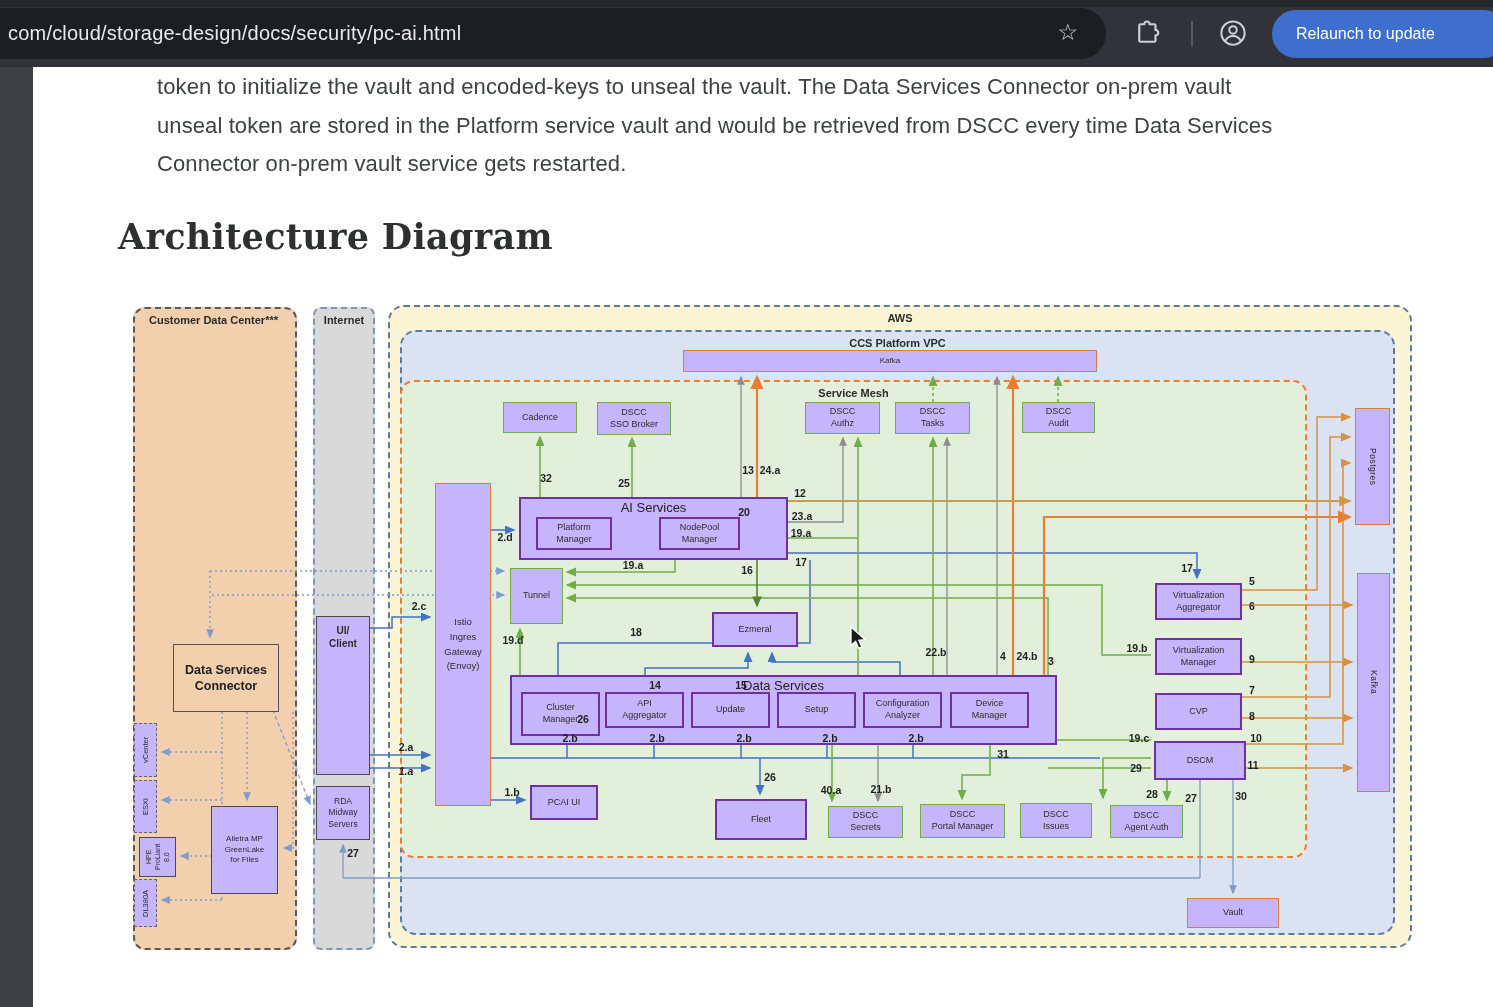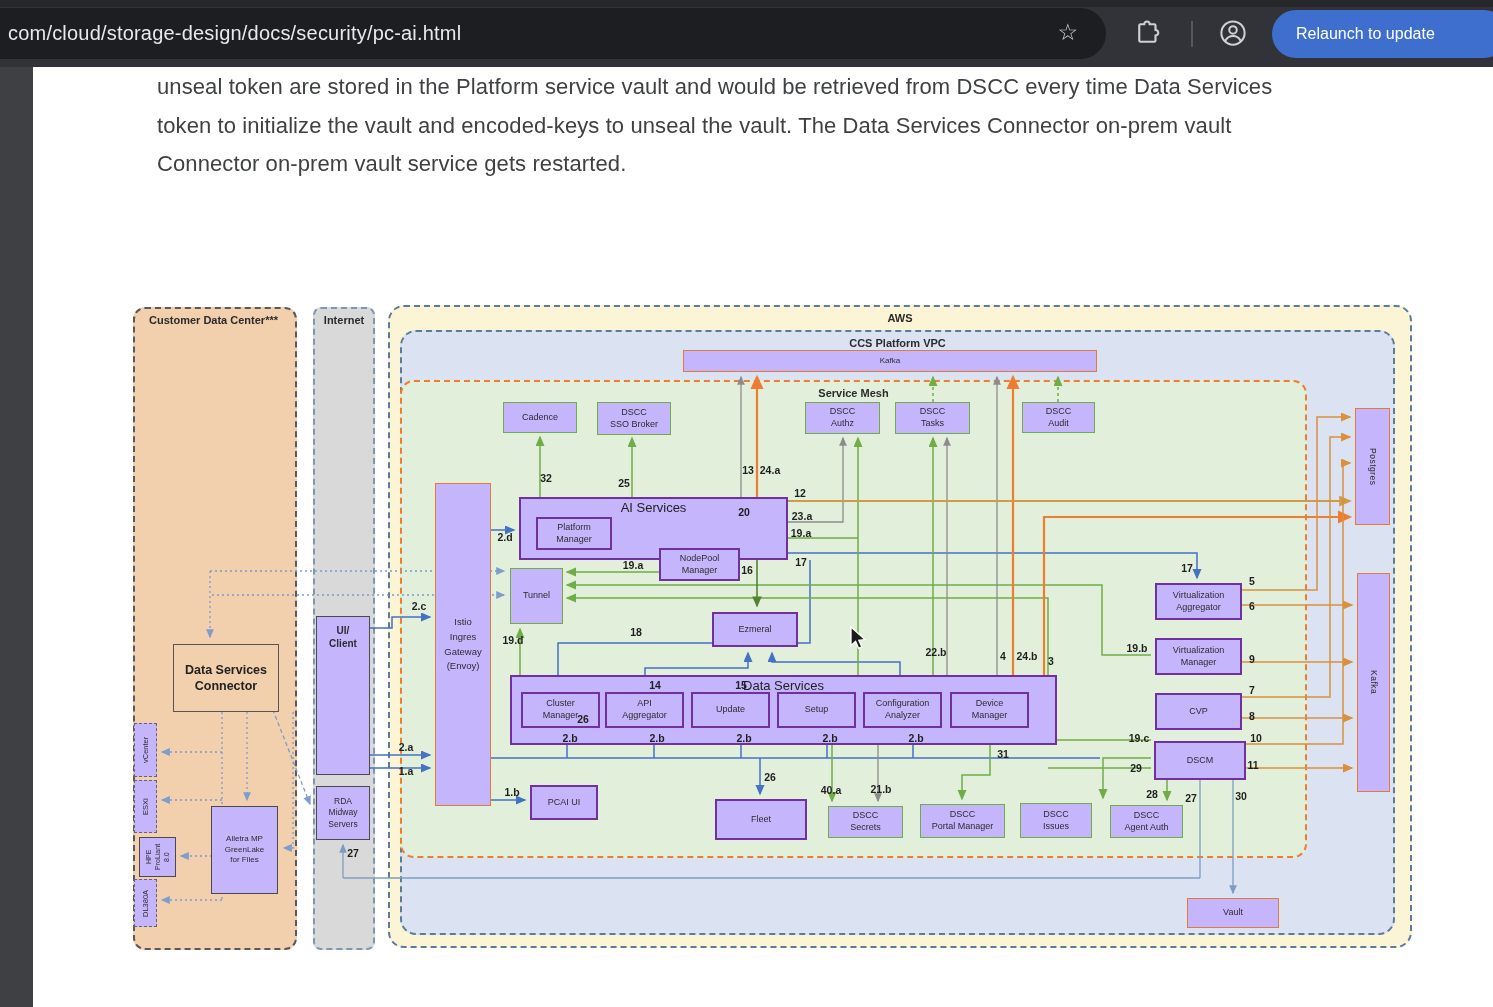--- a/index.html
+++ b/index.html
@@ -79,24 +79,25 @@
           <circle cx="12" cy="9.5" r="3"></circle>
         <path d="M5.8 18.4c1.3-2.6 3.6-4 6.2-4s4.9 1.4 6.2 4"></path>
       </svg>
     </span>
     <button class="relaunch">Relaunch to update</button>
   </div>
 
   <div id="edge-strip"></div>
 
   <div class="para">
+    <div>token to initialize the vault and encoded-keys to unseal the vault. The Data Services Connector on-prem vault</div>
     <div>unseal token are stored in the Platform service vault and would be retrieved from DSCC every time Data Services</div>
-    <div>token to initialize the vault and encoded-keys to unseal the vault. The Data Services Connector on-prem vault</div>
     <div>Connector on-prem vault service gets restarted.</div>
   </div>
+  <h2 class="heading">Architecture Diagram</h2>
 
   <div id="diagram">
     <svg id="lines" width="1493" height="1007" viewBox="0 0 1493 1007">
       <defs>
         <marker id="mDot" markerWidth="8" markerHeight="8" refX="6" refY="3" orient="auto">
             <path d="M0,0 L7,3 L0,6 Z" fill="#7e9ccd"></path>
           </marker>
         <marker id="mB" markerWidth="8" markerHeight="8" refX="6" refY="3" orient="auto">
             <path d="M0,0 L7,3 L0,6 Z" fill="#4472c4"></path>
           </marker>
@@ -238,26 +239,26 @@
 SSO Broker</div>
       <div class="dnode gbox" style="left: 805px; top: 402px; width: 75px; height: 32px;">DSCC
 Authz</div>
       <div class="dnode gbox" style="left: 895px; top: 402px; width: 75px; height: 32px;">DSCC
 Tasks</div>
       <div class="dnode gbox" style="left: 1022px; top: 402px; width: 73px; height: 31px;">DSCC
 Audit</div>
       <div class="dnode pframe" style="left: 519px; top: 497px; width: 269px; height: 63px;"><span class="ntitle">AI Services</span></div>
       <div class="dnode pthick" style="left: 536px; top: 517px; width: 76px; height: 33px;">Platform
 Manager</div>
-      <div class="dnode pthick" style="left: 659px; top: 548px; width: 81px; height: 33px;">NodePool
+      <div class="dnode pthick" style="left: 659px; top: 517px; width: 81px; height: 33px;">NodePool
 Manager</div>
       <div class="dnode gbox" style="left: 510px; top: 568px; width: 53px; height: 56px;">Tunnel</div>
       <div class="dnode pthick" style="left: 712px; top: 612px; width: 86px; height: 35px;">Ezmeral</div>
       <div class="dnode pframe" style="left: 510px; top: 675px; width: 547px; height: 70px;"><span class="ntitle">Data Services</span></div>
-      <div class="dnode pthick" style="left: 521px; top: 692px; width: 79px; height: 36px; text-align: center;">Cluster
+      <div class="dnode pthick" style="left: 521px; top: 692px; width: 79px; height: 44px; text-align: center;">Cluster
 Manager</div>
       <div class="dnode pthick" style="left: 605px; top: 692px; width: 79px; height: 36px;">API
 Aggregator</div>
       <div class="dnode pthick" style="left: 691px; top: 692px; width: 79px; height: 36px;">Update</div>
       <div class="dnode pthick" style="left: 777px; top: 692px; width: 79px; height: 36px;">Setup</div>
       <div class="dnode pthick" style="left: 863px; top: 692px; width: 79px; height: 36px;">Configuration
 Analyzer</div>
       <div class="dnode pthick" style="left: 950px; top: 692px; width: 79px; height: 36px;">Device
 Manager</div>
       <div class="dnode pthick" style="left: 530px; top: 785px; width: 68px; height: 35px;">PCAI UI</div>
@@ -325,21 +326,21 @@
       <div class="numlbl" style="left: 770px; top: 777px;">26</div>
       <div class="numlbl" style="left: 936px; top: 652px;">22.b</div>
       <div class="numlbl" style="left: 1003px; top: 656px;">4</div>
       <div class="numlbl" style="left: 1027px; top: 656px;">24.b</div>
       <div class="numlbl" style="left: 1051px; top: 661px;">3</div>
       <div class="numlbl" style="left: 1003px; top: 754px;">31</div>
       <div class="numlbl" style="left: 831px; top: 790px;">40.a</div>
       <div class="numlbl" style="left: 881px; top: 789px;">21.b</div>
       <div class="numlbl" style="left: 419px; top: 606px;">2.c</div>
       <div class="numlbl" style="left: 406px; top: 747px;">2.a</div>
-      <div class="numlbl" style="left: 406px; top: 771px;">1.a</div>
+      <div class="numlbl" style="left: 406px; top: 771px; font-style: italic;">1.a</div>
       <div class="numlbl" style="left: 512px; top: 792px;">1.b</div>
       <div class="numlbl" style="left: 353px; top: 853px;">27</div>
       <div class="numlbl" style="left: 1252px; top: 581px;">5</div>
       <div class="numlbl" style="left: 1252px; top: 606px;">6</div>
       <div class="numlbl" style="left: 1252px; top: 659px;">9</div>
       <div class="numlbl" style="left: 1252px; top: 690px;">7</div>
       <div class="numlbl" style="left: 1252px; top: 716px;">8</div>
       <div class="numlbl" style="left: 1256px; top: 738px;">10</div>
       <div class="numlbl" style="left: 1253px; top: 765px;">11</div>
       <div class="numlbl" style="left: 1137px; top: 648px;">19.b</div>

